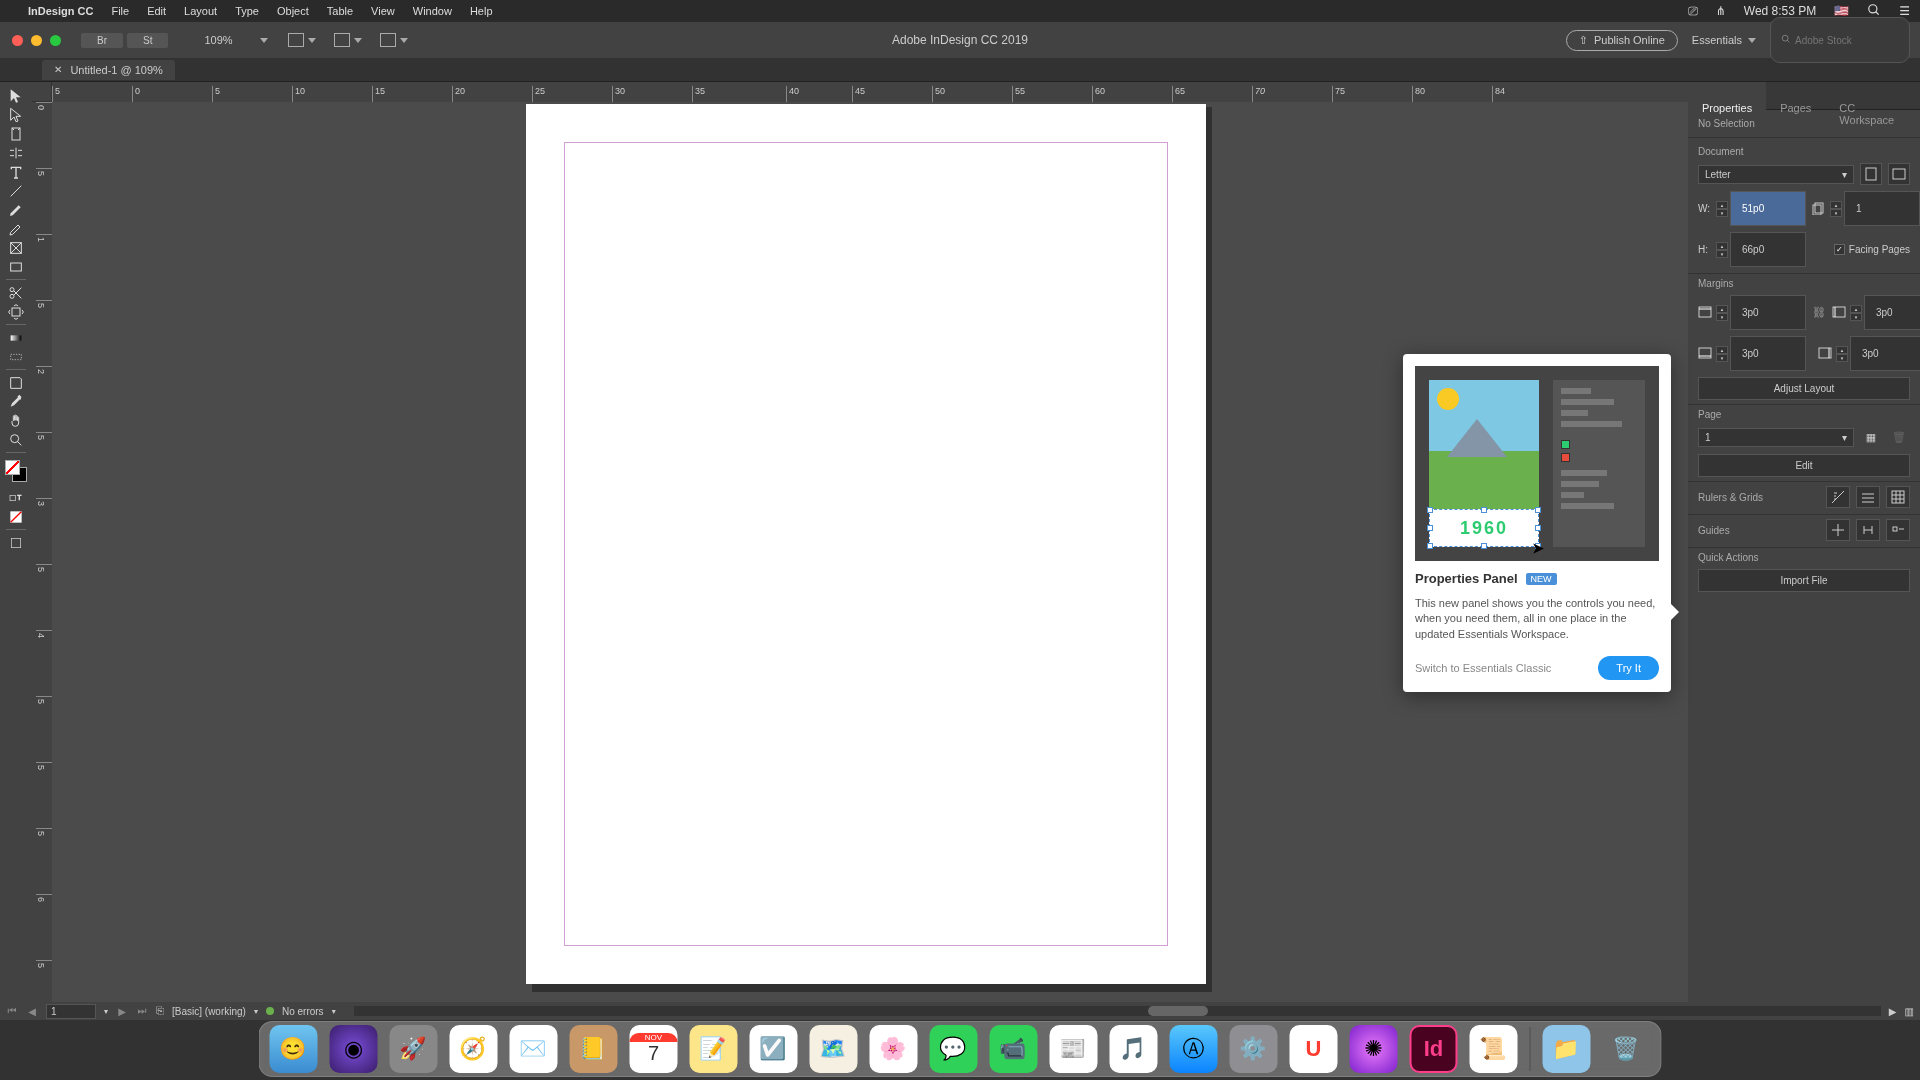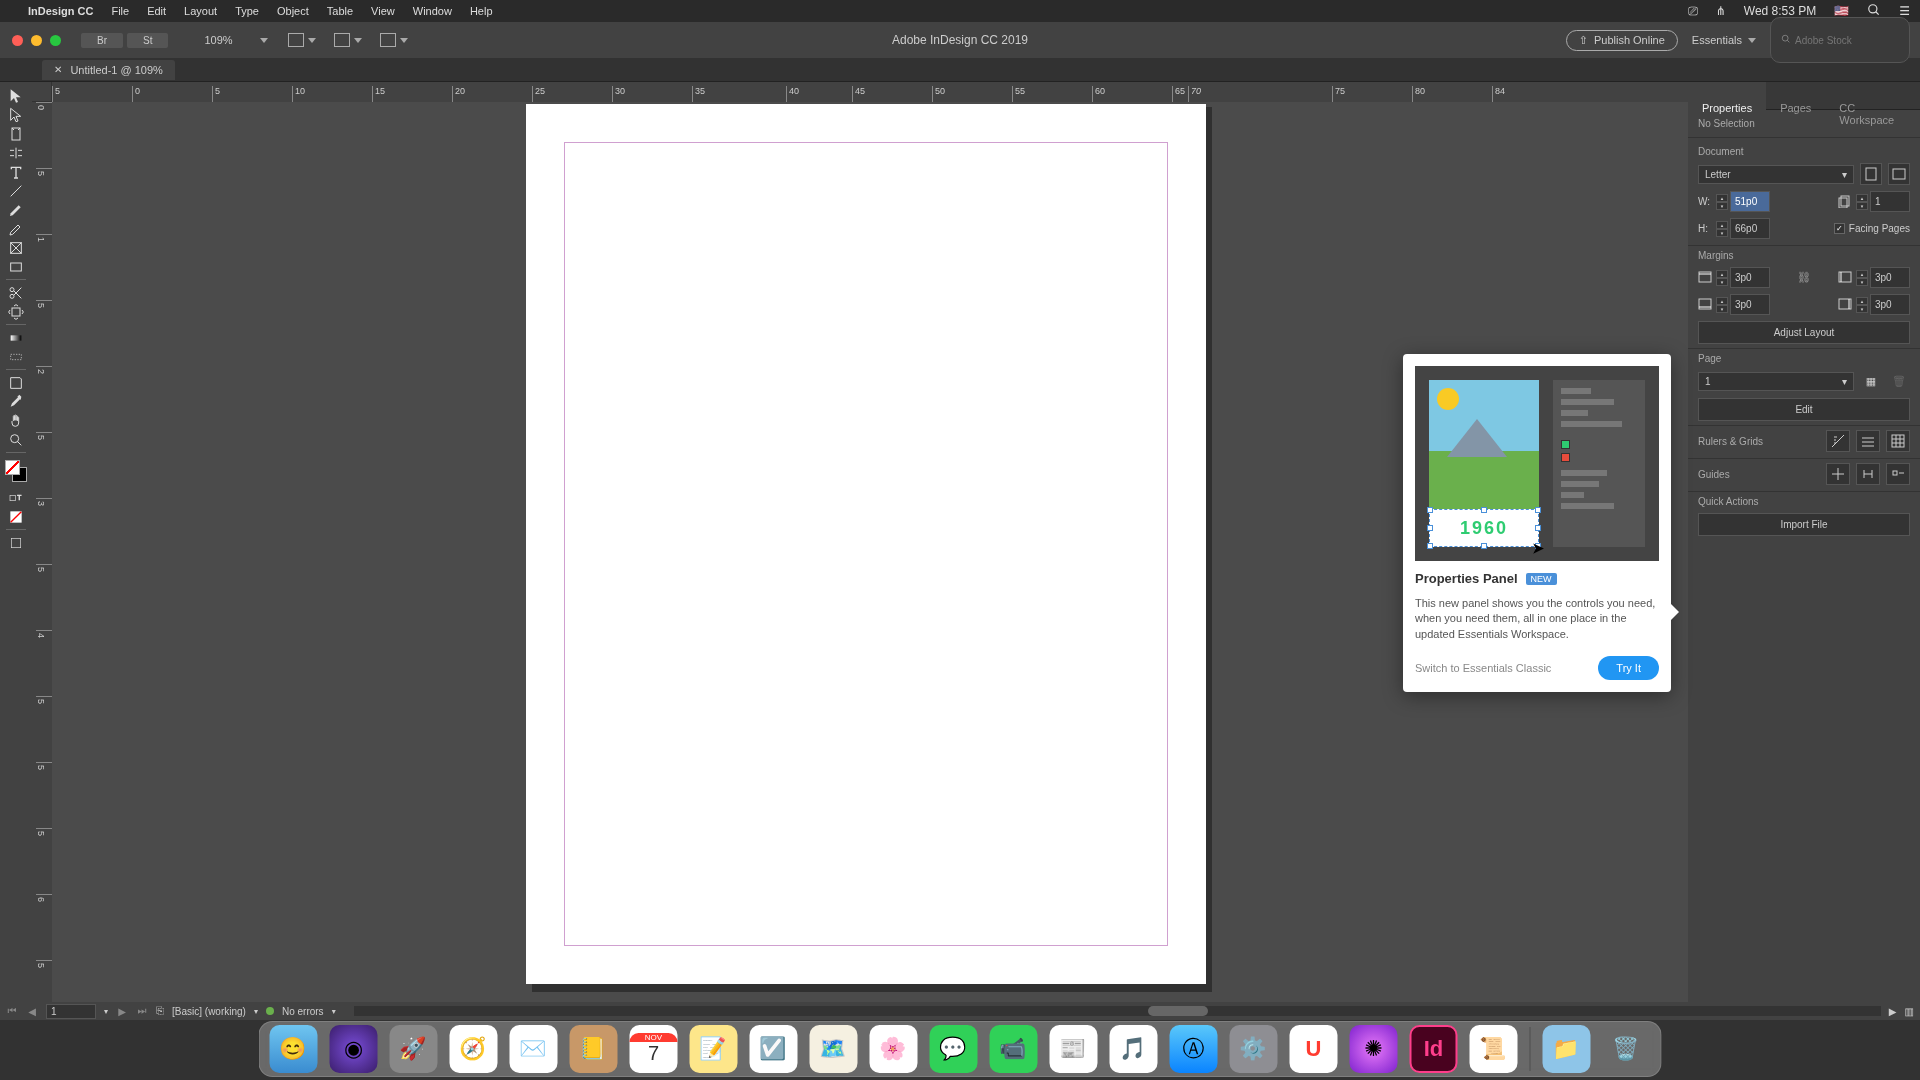--- a/index.html
+++ b/index.html
@@ -69,21 +69,21 @@
 .rp-section { padding: 8px 10px; }
 .rp-label { font-size: 10px; color: #aaa; margin-bottom: 6px; }
 .rp-noselect { padding: 8px 10px; font-size: 10px; color: #aaa; border-bottom: 1px solid #333; }
 .rp-row { display: flex; align-items: center; gap: 6px; margin-bottom: 6px; }
 .rp-select { flex: 1; background: #333; border: 1px solid #555; padding: 3px 6px; font-size: 10px; color: #ccc; display: flex; justify-content: space-between; align-items: center; }
 .rp-iconbtn { width: 22px; height: 22px; background: #333; border: 1px solid #555; display: flex; align-items: center; justify-content: center; }
 .rp-field { display: flex; align-items: center; gap: 2px; }
 .rp-field label { width: 16px; font-size: 10px; color: #ccc; }
 .rp-spinner { width: 12px; display: flex; flex-direction: column; }
 .rp-spinner .up, .rp-spinner .down { height: 8px; background: #333; border: 1px solid #555; font-size: 5px; display: flex; align-items: center; justify-content: center; }
-.rp-input { width: 40px; background: #333; border: 1px solid #555; color: #ccc; font-size: 10px; padding: 4px; }
+.rp-input { width: 76px; background: #333; border: 1px solid #555; color: #ccc; font-size: 10px; padding: 11px; }
 .rp-input.selected { background: #4a6a9a; color: #fff; }
 .rp-btn-wide { background: #333; border: 1px solid #555; padding: 5px; text-align: center; font-size: 10px; margin-top: 4px; }
 .rp-checkbox { display: flex; align-items: center; gap: 4px; font-size: 10px; }
 .rp-checkbox .box { width: 11px; height: 11px; background: #333; border: 1px solid #666; display: flex; align-items: center; justify-content: center; font-size: 8px; color: #fff; }
 .rp-divider { height: 1px; background: #333; margin: 4px -10px; }
 .rp-gridicons { display: flex; gap: 6px; }
 .rp-gridicons .gi { width: 24px; height: 22px; background: #333; border: 1px solid #555; display: flex; align-items: center; justify-content: center; }
 
 
 .popup { position: absolute; left: 1403px; top: 354px; width: 268px; background: #fff; border-radius: 4px; box-shadow: 0 4px 20px rgba(0,0,0,.4); padding: 12px; z-index: 100; color: #333; }
@@ -353,21 +353,21 @@
         <div class="tick" style="left: 400px;">20</div>
         <div class="tick" style="left: 480px;">25</div>
         <div class="tick" style="left: 560px;">30</div>
         <div class="tick" style="left: 640px;">35</div>
         <div class="tick" style="left: 734px;">40</div>
         <div class="tick" style="left: 800px;">45</div>
         <div class="tick" style="left: 880px;">50</div>
         <div class="tick" style="left: 960px;">55</div>
         <div class="tick" style="left: 1040px;">60</div>
         <div class="tick" style="left: 1120px;">65</div>
-        <div class="tick" style="left: 1136px; font-style: italic;">70</div>
+        <div class="tick" style="left: 1200px; font-style: italic;">70</div>
         <div class="tick" style="left: 1280px;">75</div>
         <div class="tick" style="left: 1360px;">80</div>
         <div class="tick" style="left: 1440px;">84</div>
       </div>
     <div class="ruler-v" id="ruler-v">
         <div class="tick" style="top: 0px;">0</div>
         <div class="tick" style="top: 66px;">5</div>
         <div class="tick" style="top: 132px;">1</div>
         <div class="tick" style="top: 198px;">5</div>
         <div class="tick" style="top: 264px;">2</div>

